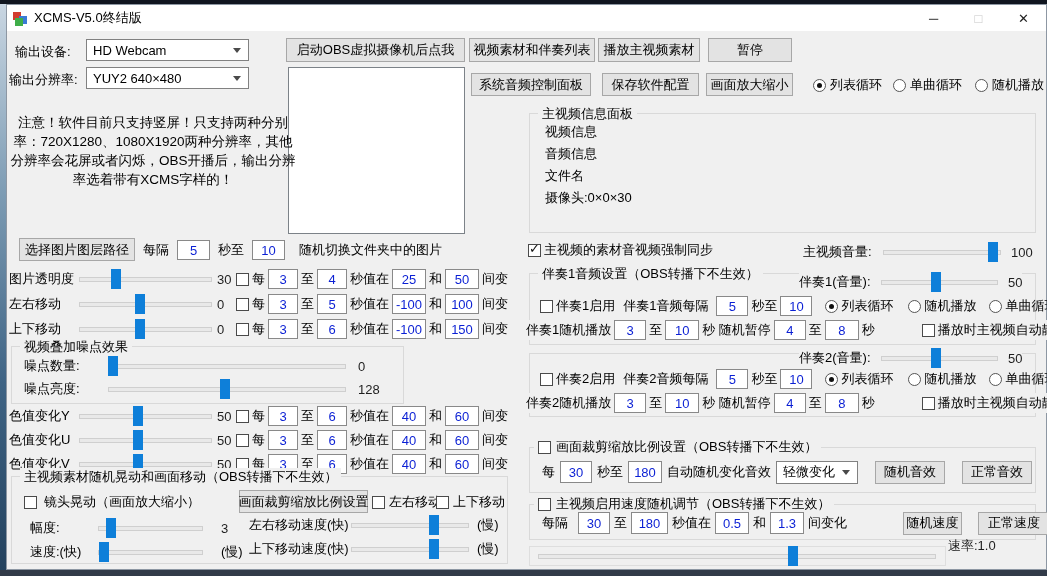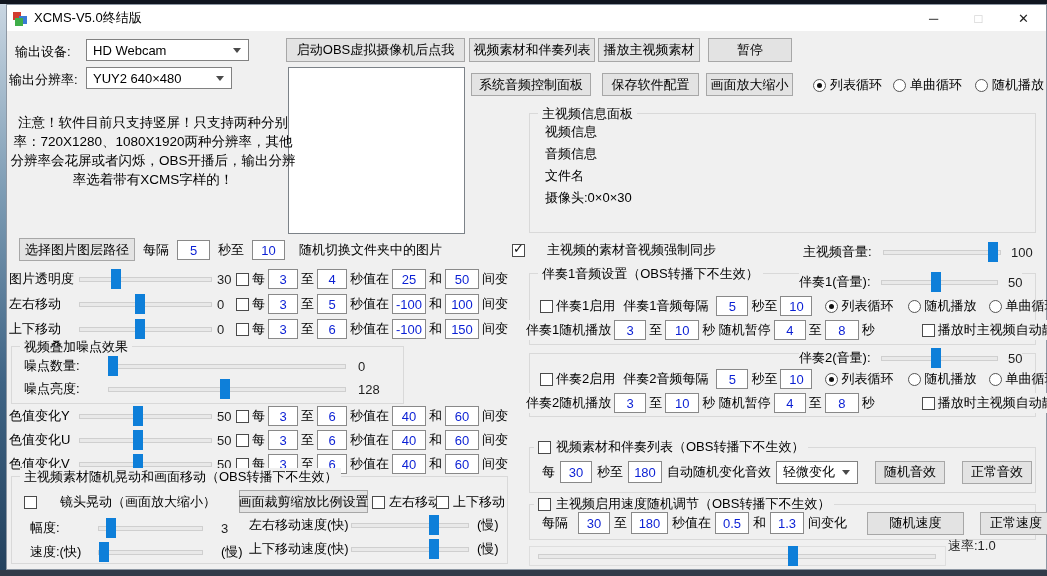--- a/index.html
+++ b/index.html
@@ -81,21 +81,21 @@
   <div class="row" style="left:8px;top:36px;height:22px">
     <span class="lbl">输出设备:</span>
   </div>
   <div class="combo" style="left:79px;top:34px;width:163px;height:22px">
     <span>HD Webcam</span>
     <span class="arr"></span>
   </div>
   <div class="row" style="left:2px;top:64px;height:22px">
     <span class="lbl">输出分辨率:</span>
   </div>
-  <div class="combo" style="left:79px;top:62px;width:146px;height:22px">
+  <div class="combo" style="left:79px;top:62px;width:163px;height:22px">
     <span>YUY2 640×480</span>
     <span class="arr"></span>
   </div>
 
   <div class="btn" style="left:279px;top:33px;width:179px;height:24px">启动OBS虚拟摄像机后点我</div>
   <div class="listbox" style="left:281px;top:62px;width:177px;height:167px"></div>
 
   <div class="notice" style="left:2px;top:108px;width:288px">注意！软件目前只支持竖屏！只支持两种分别率：720X1280、1080X1920两种分辨率，其他分辨率会花屏或者闪烁，OBS开播后，输出分辨率选着带有XCMS字样的！</div>
 
 
@@ -241,21 +241,21 @@
     <span class="inp" style="width:30px">6</span>
     <span class="lbl">秒值在</span>
     <span class="inp" style="width:34px">40</span>
     <span class="lbl">和</span>
     <span class="inp" style="width:34px">60</span>
     <span class="lbl">间变</span>
   </div>
 
   <div class="grp" style="left:4px;top:471px;width:497px;height:88px">
     <span class="grp-cap">主视频素材随机晃动和画面移动（OBS转播下不生效）</span>
-    <div class="row" style="left:12px;top:16px;height:18px;gap:23px">
+    <div class="row" style="left:12px;top:16px;height:18px;gap:7px">
       <span class="cb"></span>
       <span class="lbl">镜头晃动（画面放大缩小）</span>
     </div>
     <div class="btn" style="left:227px;top:13px;width:129px;height:23px">画面裁剪缩放比例设置</div>
     <div class="row" style="left:360px;top:16px;height:18px;gap:4px">
       <span class="cb"></span>
       <span class="lbl">左右移动</span>
     </div>
     <div class="row" style="left:424px;top:16px;height:18px;gap:4px">
       <span class="cb"></span>
@@ -320,21 +320,21 @@
         <span class="lbl">音频信息</span>
       </div>
     <div class="row" style="left:15px;top:54px;height:16px">
         <span class="lbl">文件名</span>
       </div>
     <div class="row" style="left:15px;top:76px;height:16px">
         <span class="lbl">摄像头:0×0×30</span>
       </div>
   </div>
 
-  <div class="row" style="left:505px;top:236px;height:18px;gap:22px">
+  <div class="row" style="left:521px;top:236px;height:18px;gap:3px">
     <span class="cb on"></span>
     <span class="lbl">主视频的素材音视频强制同步</span>
   </div>
   <div class="row" style="left:796px;top:237px;height:20px">
     <span class="lbl" style="width:80px">主视频音量:</span>
     <span class="slider" style="width:118px">
         <span class="thumb" style="left:93%"></span>
       </span>
     <span class="val" style="margin-left:10px">100</span>
   </div>
@@ -410,21 +410,21 @@
       <span class="inp" style="width:34px">8</span>
       <span class="lbl">秒</span>
       <span class="cb" style="margin-left:44px"></span>
       <span class="lbl">播放时主视频自动静音</span>
     </div>
   </div>
 
   <div class="grp" style="left:522px;top:442px;width:507px;height:46px">
     <div class="row" style="left:4px;top:-10px;height:18px;gap:5px;background:#f0f0f0;padding:0 4px">
       <span class="cb"></span>
-      <span class="lbl">视频素材和伴奏列表（OBS转播下不生效）</span>
+      <span class="lbl">画面裁剪缩放比例设置（OBS转播下不生效）</span>
     </div>
     <div class="row" style="left:12px;top:13px;height:22px;gap:5px">
       <span class="lbl">每</span>
       <span class="inp" style="width:32px;height:22px">30</span>
       <span class="lbl">秒至</span>
       <span class="inp" style="width:34px;height:22px">180</span>
       <span class="lbl">自动随机变化音效</span>
       <span class="combo" style="position:relative;width:82px;height:23px;margin-left:0">
         <span>轻微变化</span>
         <span class="arr"></span>
@@ -442,21 +442,21 @@
     <div class="row" style="left:12px;top:7px;height:22px;gap:4px">
       <span class="lbl">每隔</span>
       <span class="inp" style="width:32px;height:22px;margin-left:6px">30</span>
       <span class="lbl">至</span>
       <span class="inp" style="width:37px;height:22px">180</span>
       <span class="lbl">秒值在</span>
       <span class="inp" style="width:34px;height:22px">0.5</span>
       <span class="lbl">和</span>
       <span class="inp" style="width:34px;height:22px">1.3</span>
       <span class="lbl">间变化</span>
-      <span class="btn" style="position:relative;width:97px;height:23px;margin-left:16px">随机速度</span>
+      <span class="btn" style="position:relative;width:59px;height:23px;margin-left:52px">随机速度</span>
       <span class="btn" style="position:relative;width:72px;height:23px;margin-left:12px">正常速度</span>
     </div>
   </div>
 
   <div class="row" style="left:941px;top:533px;height:16px">
     <span class="val">速率:1.0</span>
   </div>
   <div class="grp" style="left:522px;top:541px;width:417px;height:20px;border-color:#dedede">
     <div class="slider" style="position:absolute;left:8px;top:-1px;width:398px">
       <span class="thumb" style="left:64%"></span>

